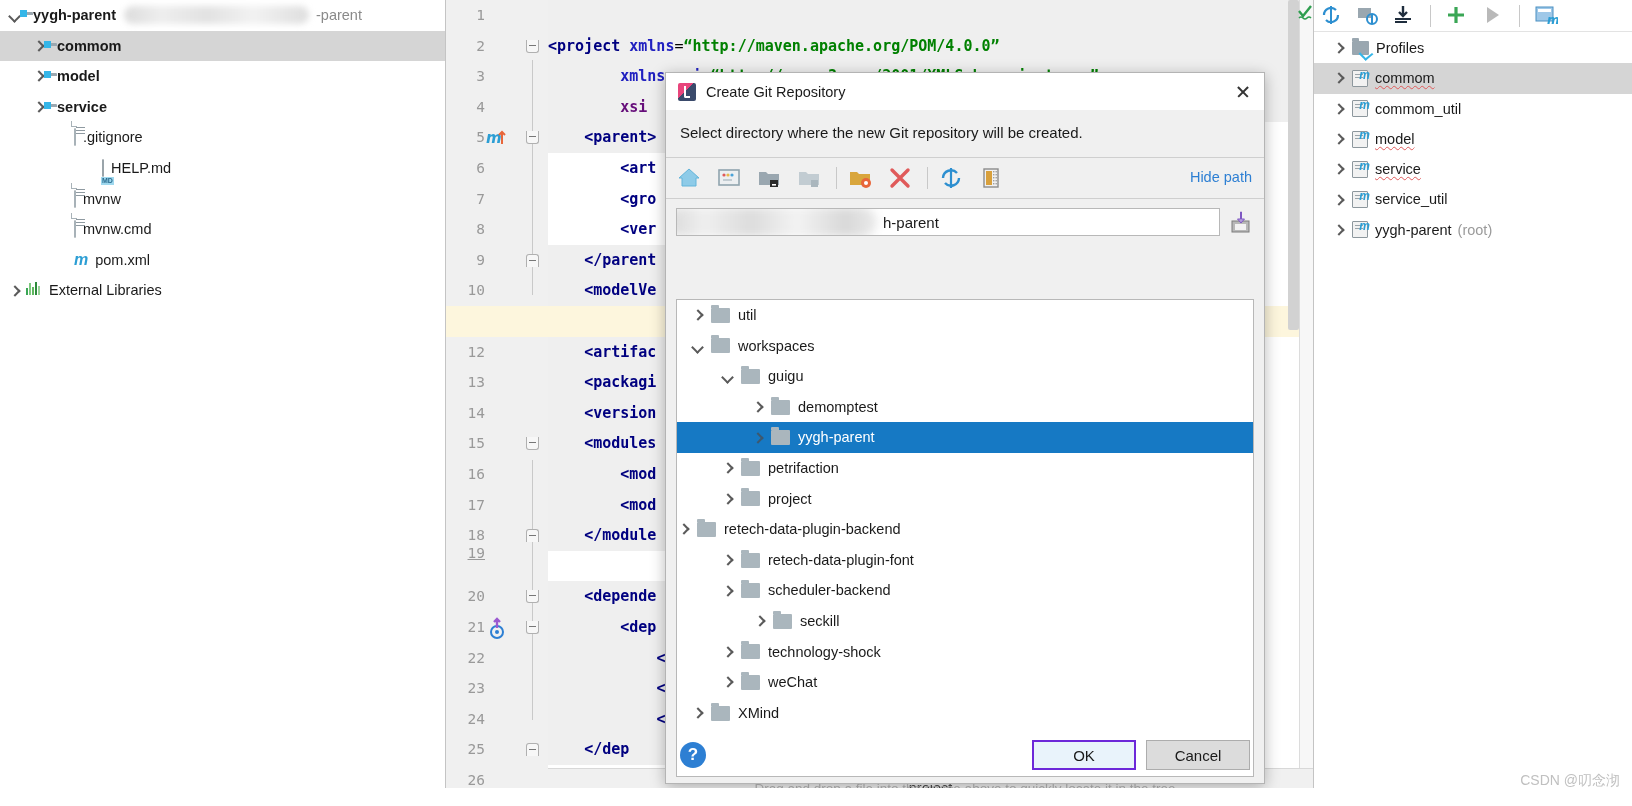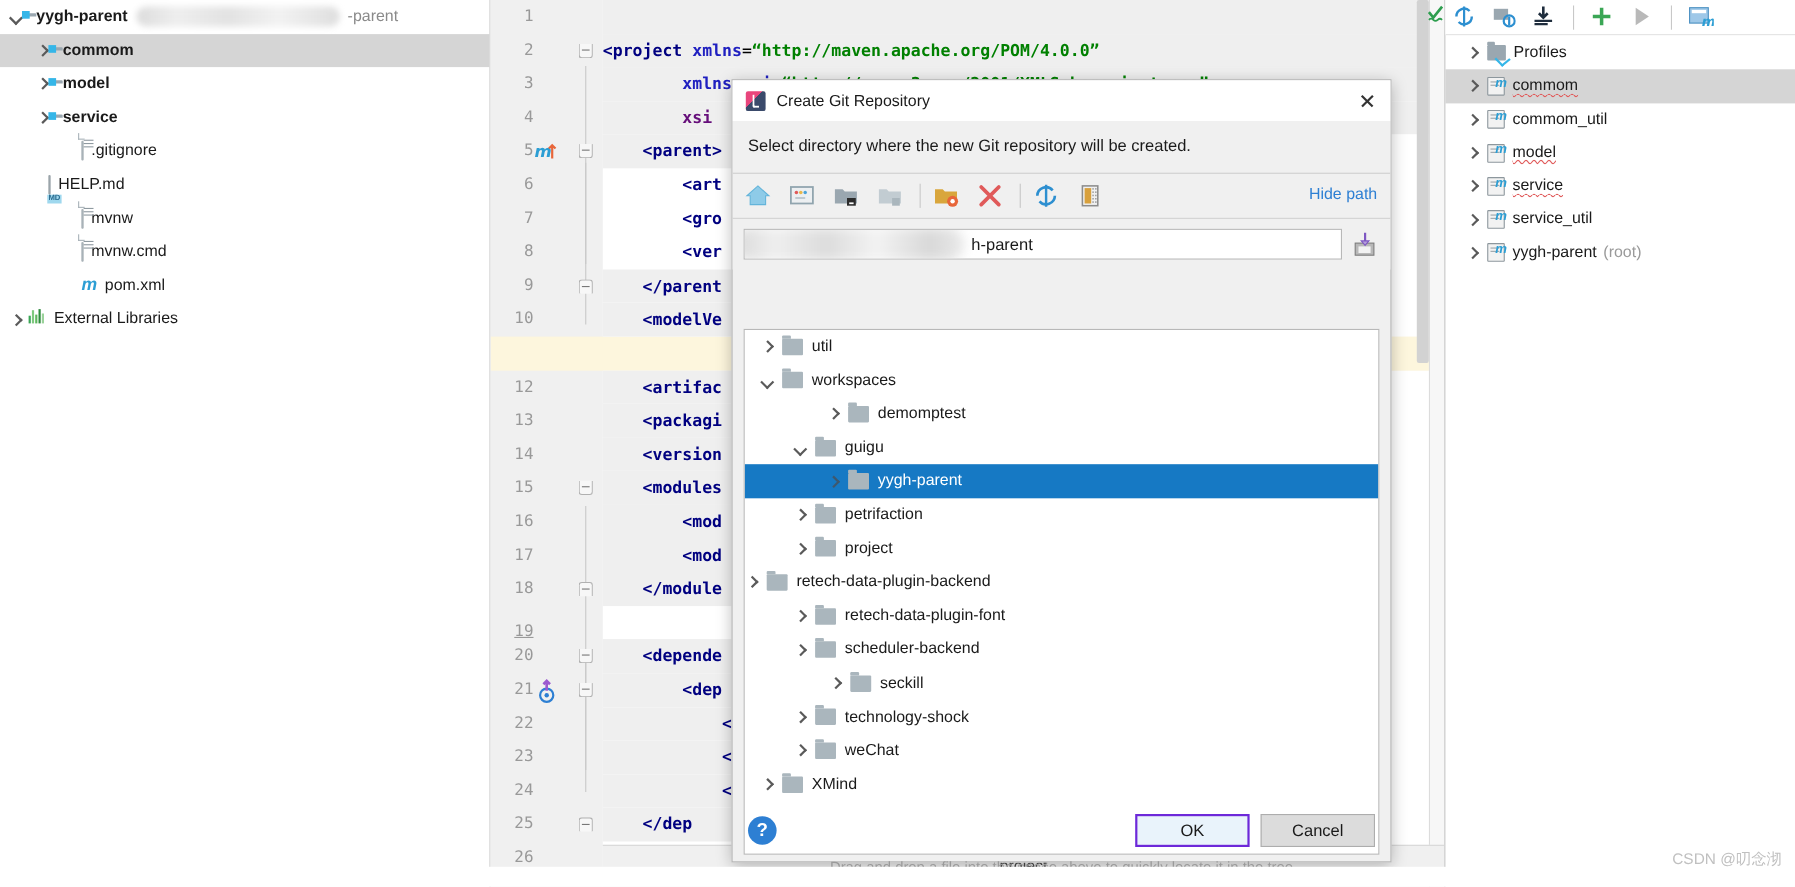--- a/index.html
+++ b/index.html
@@ -176,21 +176,21 @@
       <div class="ptree-row" style="padding-left: 32px;">
         <span class="arrow right"></span>
         <span class="ic"><span class="folder-mod"></span></span>
         <span class="ptree-label bold">service</span>
       </div>
       <div class="ptree-row" style="padding-left: 56px;">
         <span class="arrow "></span>
         <span class="ic"><span class="file-ic"></span></span>
         <span class="ptree-label">.gitignore</span>
       </div>
-      <div class="ptree-row" style="padding-left: 26px;">
+      <div class="ptree-row" style="padding-left: 84px;">
         <span class="arrow "></span>
         <span class="ic"><span class="md-ic"></span></span>
         <span class="ptree-label">HELP.md</span>
       </div>
       <div class="ptree-row" style="padding-left: 56px;">
         <span class="arrow "></span>
         <span class="ic"><span class="file-ic"></span></span>
         <span class="ptree-label">mvnw</span>
       </div>
       <div class="ptree-row" style="padding-left: 56px;">
@@ -227,21 +227,21 @@
         <div class="lnum" style="top: 244.8px; line-height: 30.6px;">9</div>
         <div class="lnum" style="top: 275.4px; line-height: 30.6px;">10</div>
         <div class="lnum" style="top: 306px; line-height: 30.6px;">11</div>
         <div class="lnum" style="top: 336.6px; line-height: 30.6px;">12</div>
         <div class="lnum" style="top: 367.2px; line-height: 30.6px;">13</div>
         <div class="lnum" style="top: 397.8px; line-height: 30.6px;">14</div>
         <div class="lnum" style="top: 428.4px; line-height: 30.6px;">15</div>
         <div class="lnum" style="top: 459px; line-height: 30.6px;">16</div>
         <div class="lnum" style="top: 489.6px; line-height: 30.6px;">17</div>
         <div class="lnum" style="top: 520.2px; line-height: 30.6px;">18</div>
-        <div class="lnum" style="top: 559px; line-height: 30.6px; text-decoration: underline;">19</div>
+        <div class="lnum" style="top: 538px; line-height: 30.6px; text-decoration: underline;">19</div>
         <div class="lnum" style="top: 581.4px; line-height: 30.6px;">20</div>
         <div class="lnum" style="top: 612px; line-height: 30.6px;">21</div>
         <div class="lnum" style="top: 642.6px; line-height: 30.6px;">22</div>
         <div class="lnum" style="top: 673.2px; line-height: 30.6px;">23</div>
         <div class="lnum" style="top: 703.8px; line-height: 30.6px;">24</div>
         <div class="lnum" style="top: 734.4px; line-height: 30.6px;">25</div>
         <div class="lnum" style="top: 765px; line-height: 30.6px;">26</div>
         <div class="fold-box open" style="top: 39.6px;"></div>
         <div class="fold-box open" style="top: 131.4px;"></div>
         <div class="fold-box close" style="top: 253.8px;"></div>
@@ -449,29 +449,29 @@
         <div class="dt-row" style="padding-left: 14px;">
           <span class="dt-arrow right"></span>
           <span class="dt-folder"></span>
           <span>util</span>
         </div>
         <div class="dt-row" style="padding-left: 14px;">
           <span class="dt-arrow down"></span>
           <span class="dt-folder"></span>
           <span>workspaces</span>
         </div>
+        <div class="dt-row" style="padding-left: 44px;">
+          <span class="dt-arrow down"></span>
+          <span class="dt-folder"></span>
+          <span>guigu</span>
+        </div>
         <div class="dt-row" style="padding-left: 74px;">
           <span class="dt-arrow right"></span>
           <span class="dt-folder"></span>
           <span>demomptest</span>
-        </div>
-        <div class="dt-row" style="padding-left: 44px;">
-          <span class="dt-arrow down"></span>
-          <span class="dt-folder"></span>
-          <span>guigu</span>
         </div>
         <div class="dt-row sel" style="padding-left: 74px;">
           <span class="dt-arrow right"></span>
           <span class="dt-folder"></span>
           <span>yygh-parent</span>
         </div>
         <div class="dt-row" style="padding-left: 44px;">
           <span class="dt-arrow right"></span>
           <span class="dt-folder"></span>
           <span>petrifaction</span>

